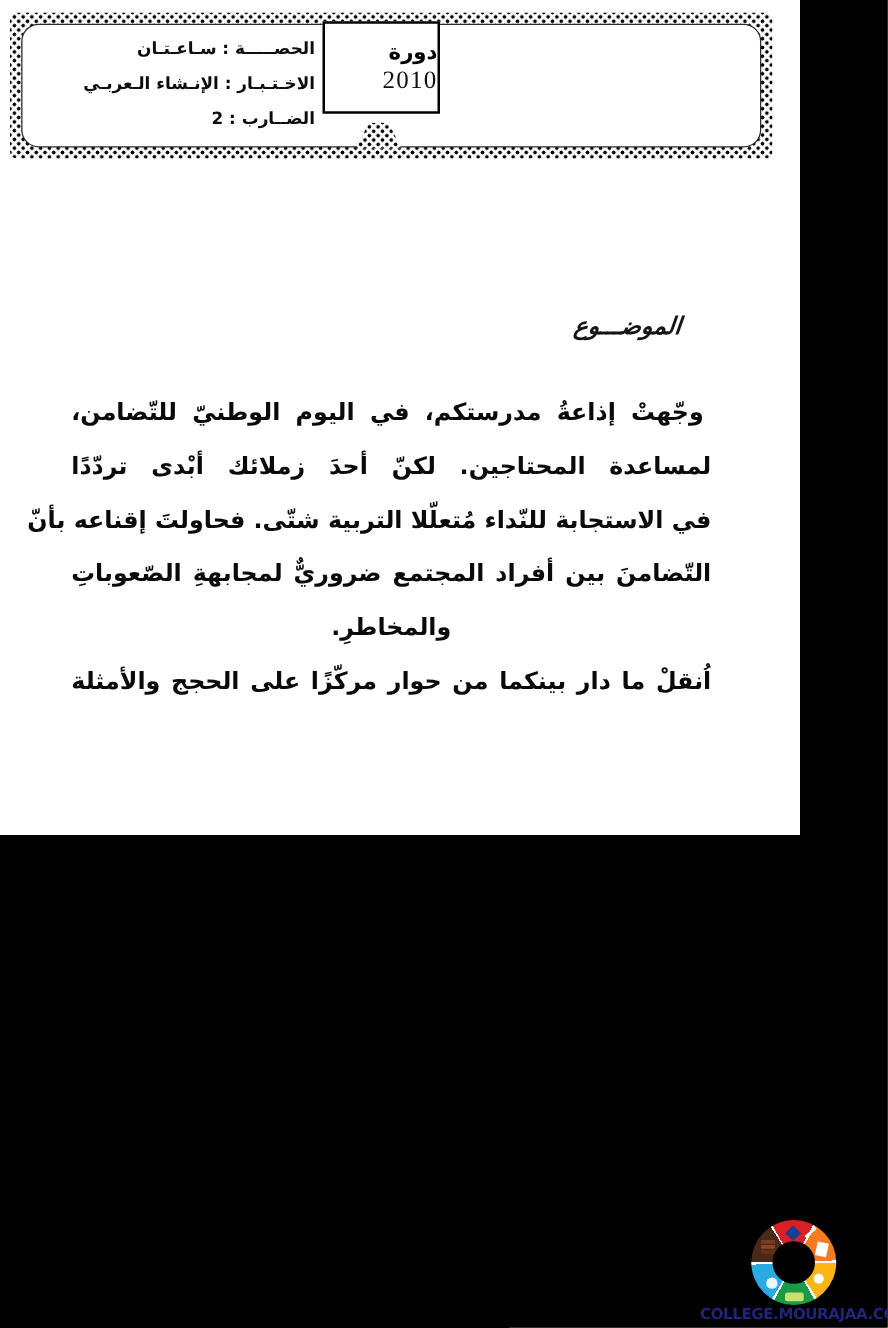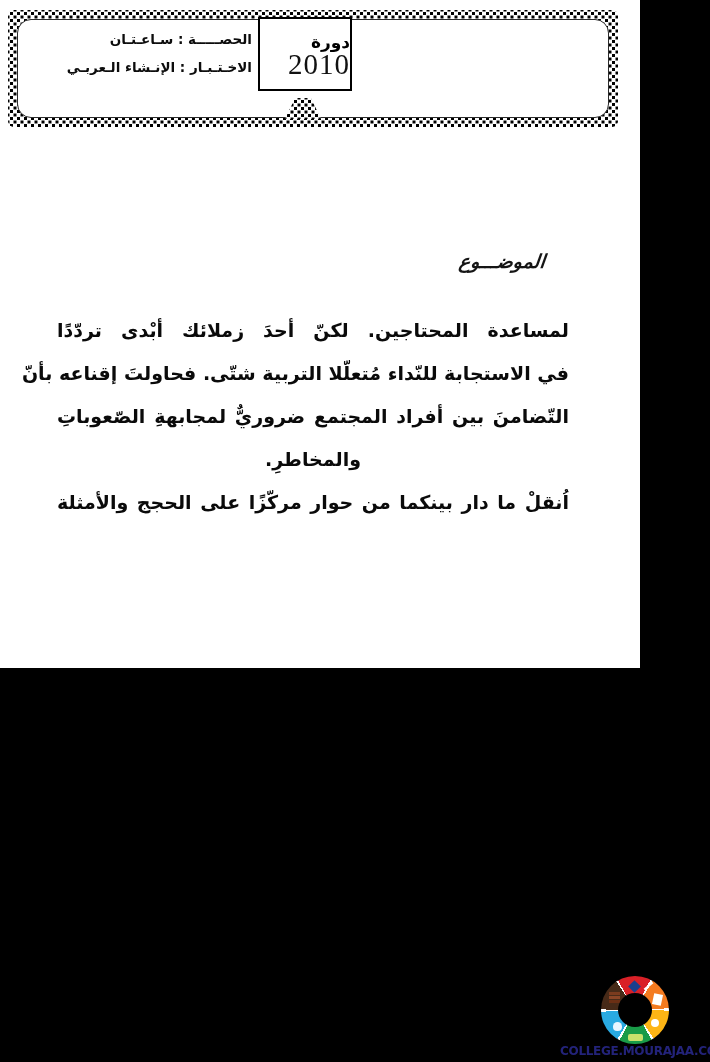--- a/index.html
+++ b/index.html
@@ -21,21 +21,21 @@
   .frame-inner{position:absolute;left:9px;top:9px;right:9px;bottom:9px;
                background:#fff;border:1px solid #2b2b2b;border-radius:14px;}
   .funnel{position:absolute;width:36px;z-index:2;}
   .funnel-top{left:277px;top:8px;height:21px;clip-path:polygon(0 0,100% 0,72% 100%,28% 100%);}
   .funnel-bottom{left:277px;top:88px;height:21px;clip-path:polygon(28% 0,72% 0,100% 100%,0 100%);}
 
   .session-box{position:absolute;left:250px;top:7px;width:90px;height:70px;background:#fff;
                border:2px solid #000;z-index:3;display:flex;flex-direction:column;
                align-items:flex-end;justify-content:center;}
   .session-label{font-size:17px;font-weight:bold;line-height:20px;}
-  .session-year{font-family:"Liberation Serif",serif;font-size:29px;line-height:24px;
+  .session-year{font-family:"Liberation Serif",serif;font-size:20px;line-height:24px;
                 letter-spacing:1px;color:#111;}
 
   .hdr-right{position:absolute;left:362px;top:13px;width:222px;text-align:center;
              direction:rtl;font-weight:bold;color:#0c0c0c;z-index:2;}
   .hr-l1{font-size:14px;line-height:17px;}
   .hr-l2{font-size:13.5px;line-height:17px;}
   .hr-stars{font-size:12px;line-height:10px;letter-spacing:3px;}
   .hr-l3{font-size:14px;line-height:18px;margin-top:2px;}
   .hr-l4{font-size:15px;line-height:18px;}
 
@@ -94,26 +94,28 @@
 
       <div class="session-box">
         <div class="session-label">دورة</div>
         <div class="session-year">2010</div>
       </div>
 
 
       <div class="hdr-left">
         <div class="hl-line">الحصـــــة : سـاعـتـان</div>
         <div class="hl-line">الاخـتـبـار : الإنـشاء الـعربـي</div>
+        <div class="hl-line">الضــارب : 2</div>
       </div>
     </div>
 
     <div class="subject-heading">الموضـــوع</div>
 
     <div class="body-text">
+      <div class="line jst indent">وجّهتْ إذاعةُ مدرستكم، في اليوم الوطنيّ للتّضامن،</div>
       <div class="line jst">لمساعدة المحتاجين. لكنّ أحدَ زملائك أبْدى تردّدًا</div>
       <div class="line jst">في الاستجابة للنّداء مُتعلّلا التربية شتّى. فحاولتَ إقناعه بأنّ</div>
       <div class="line jst">التّضامنَ بين أفراد المجتمع ضروريٌّ لمجابهةِ الصّعوباتِ</div>
       <div class="line rgt">والمخاطرِ.</div>
       <div class="line jst">اُنقلْ ما دار بينكما من حوار مركّزًا على الحجج والأمثلة</div>
     </div>
 
   </div>
 
   <div class="logo-ring">

